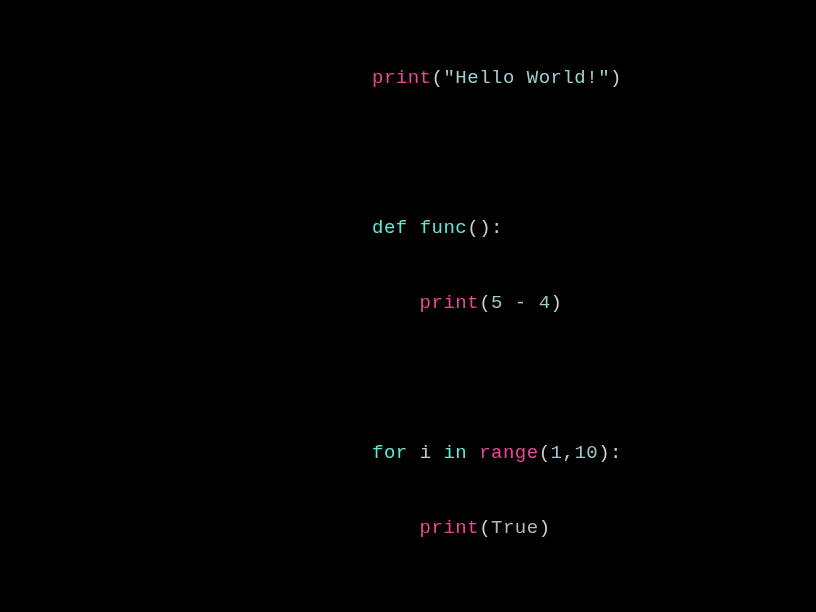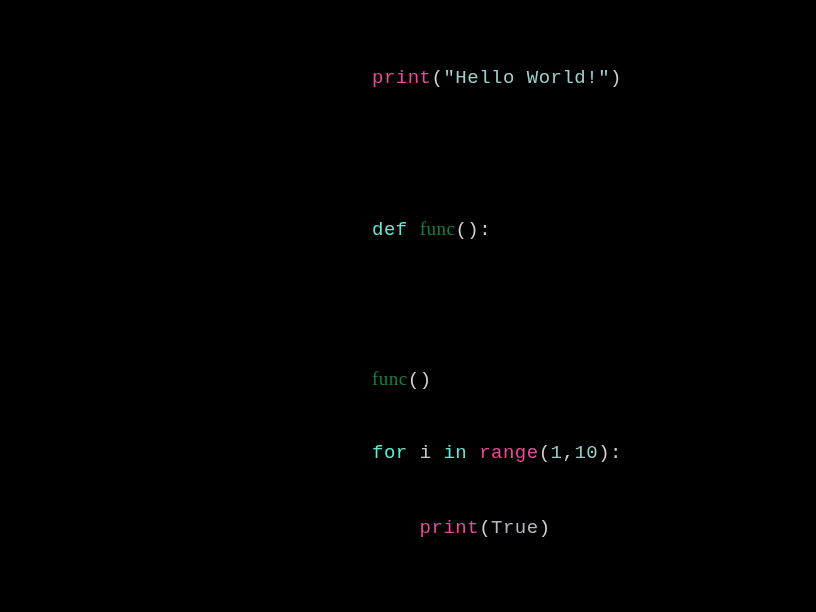--- a/index.html
+++ b/index.html
@@ -32,22 +32,21 @@
     .punct {
       color: #d0d0d0;
     }
     .string {
       color: #a0cfcf;
     }
     .keyword {
       color: #5eead4;
     }
     .funcname {
-      color: #15803d;
-      font-family: Liberation Serif, serif;
+      color: #5eead4;
     }
     .ident {
       color: #cacaca;
     }
     .number {
       color: #9ac8c8;
     }
     .operator {
       color: #c0c0c0;
     }
@@ -58,17 +57,17 @@
       height: 25px;
     }
   </style>
 </head>
 <body>
 
 <div class="editor">
   <div class="line"><span class="builtin">print</span><span class="punct">(</span><span class="string">"Hello World!"</span><span class="punct">)</span></div>
   <div class="blank"></div>
   <div class="line"><span class="keyword">def</span><span> </span><span class="funcname">func</span><span class="punct">()</span><span class="punct">:</span></div>
+  <div class="line"><span>    </span><span class="builtin">print</span><span class="punct">(</span><span class="number">5</span><span> </span><span class="operator">-</span><span> </span><span class="number">4</span><span class="punct">)</span></div>
   <div class="blank"></div>
-  <div class="line"><span class="funcname">func</span><span class="punct">()</span></div>
   <div class="line"><span class="keyword">for</span><span> </span><span class="ident">i</span><span> </span><span class="keyword">in</span><span> </span><span class="builtin">range</span><span class="punct">(</span><span class="number">1</span><span class="punct">,</span><span class="number">10</span><span class="punct">)</span><span class="punct">:</span></div>
   <div class="line"><span>    </span><span class="builtin">print</span><span class="punct">(</span><span class="constant">True</span><span class="punct">)</span></div>
 </div>
 
 </body></html>

